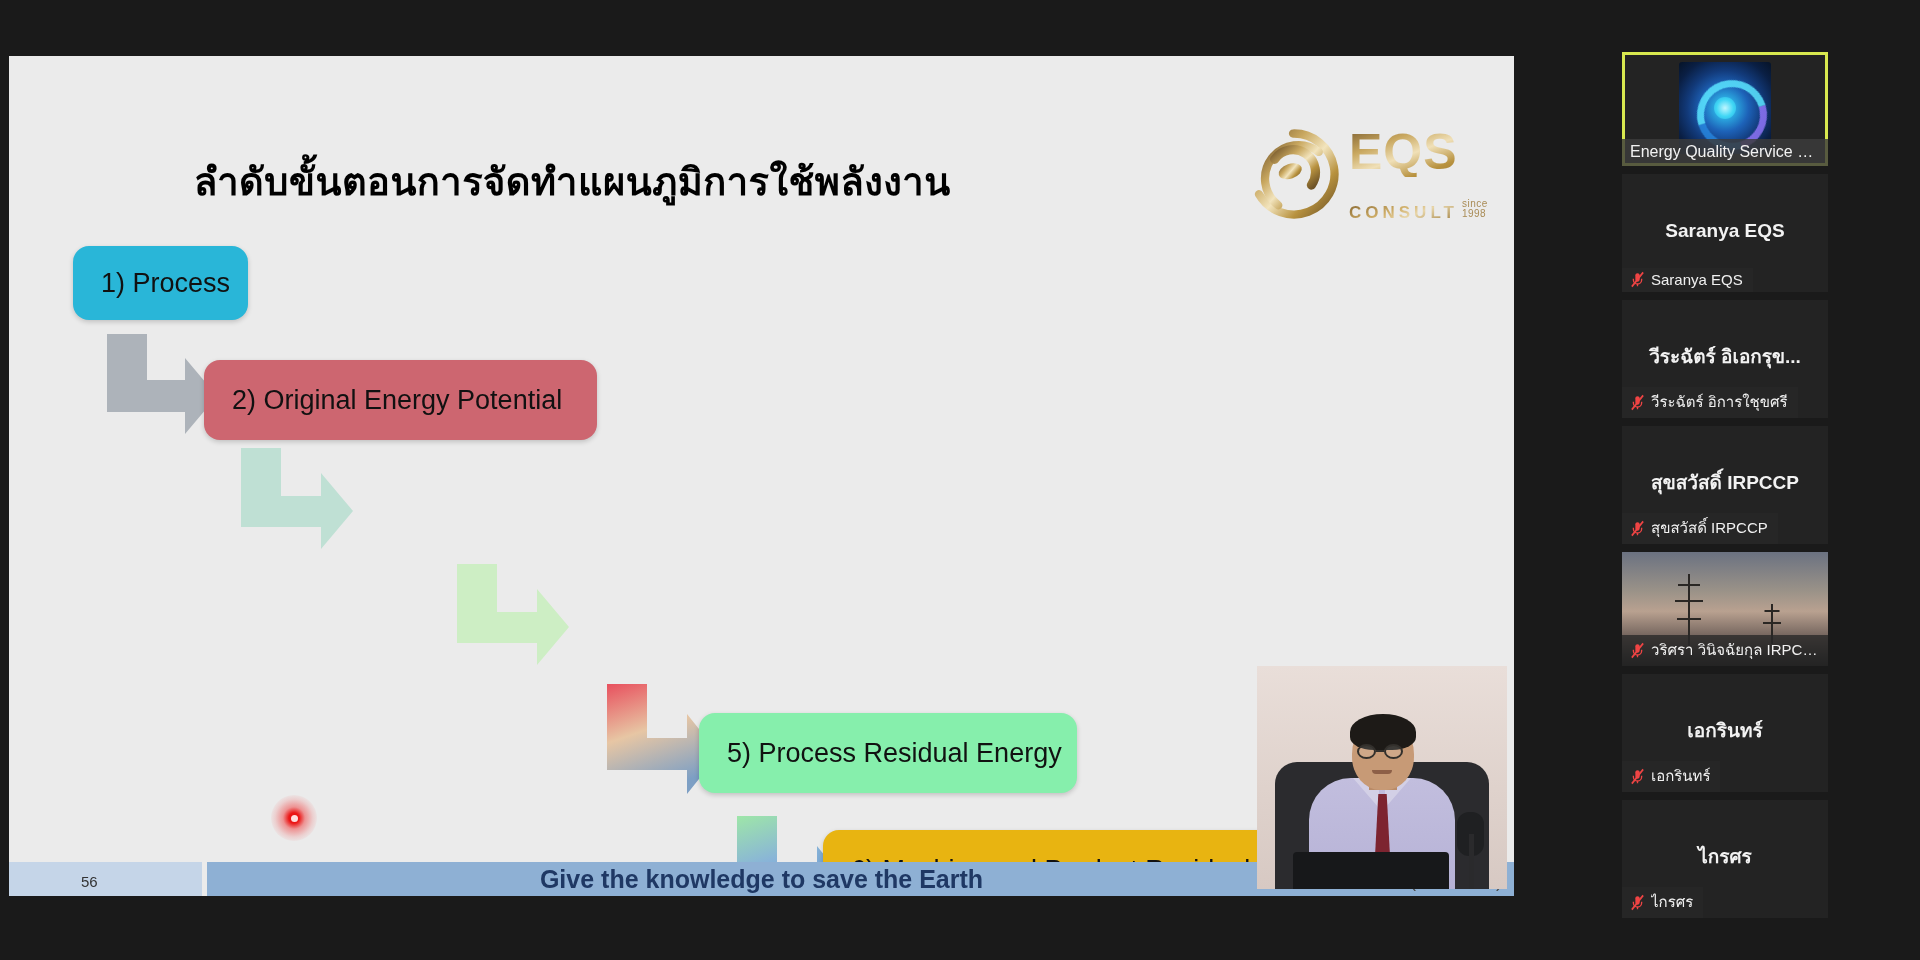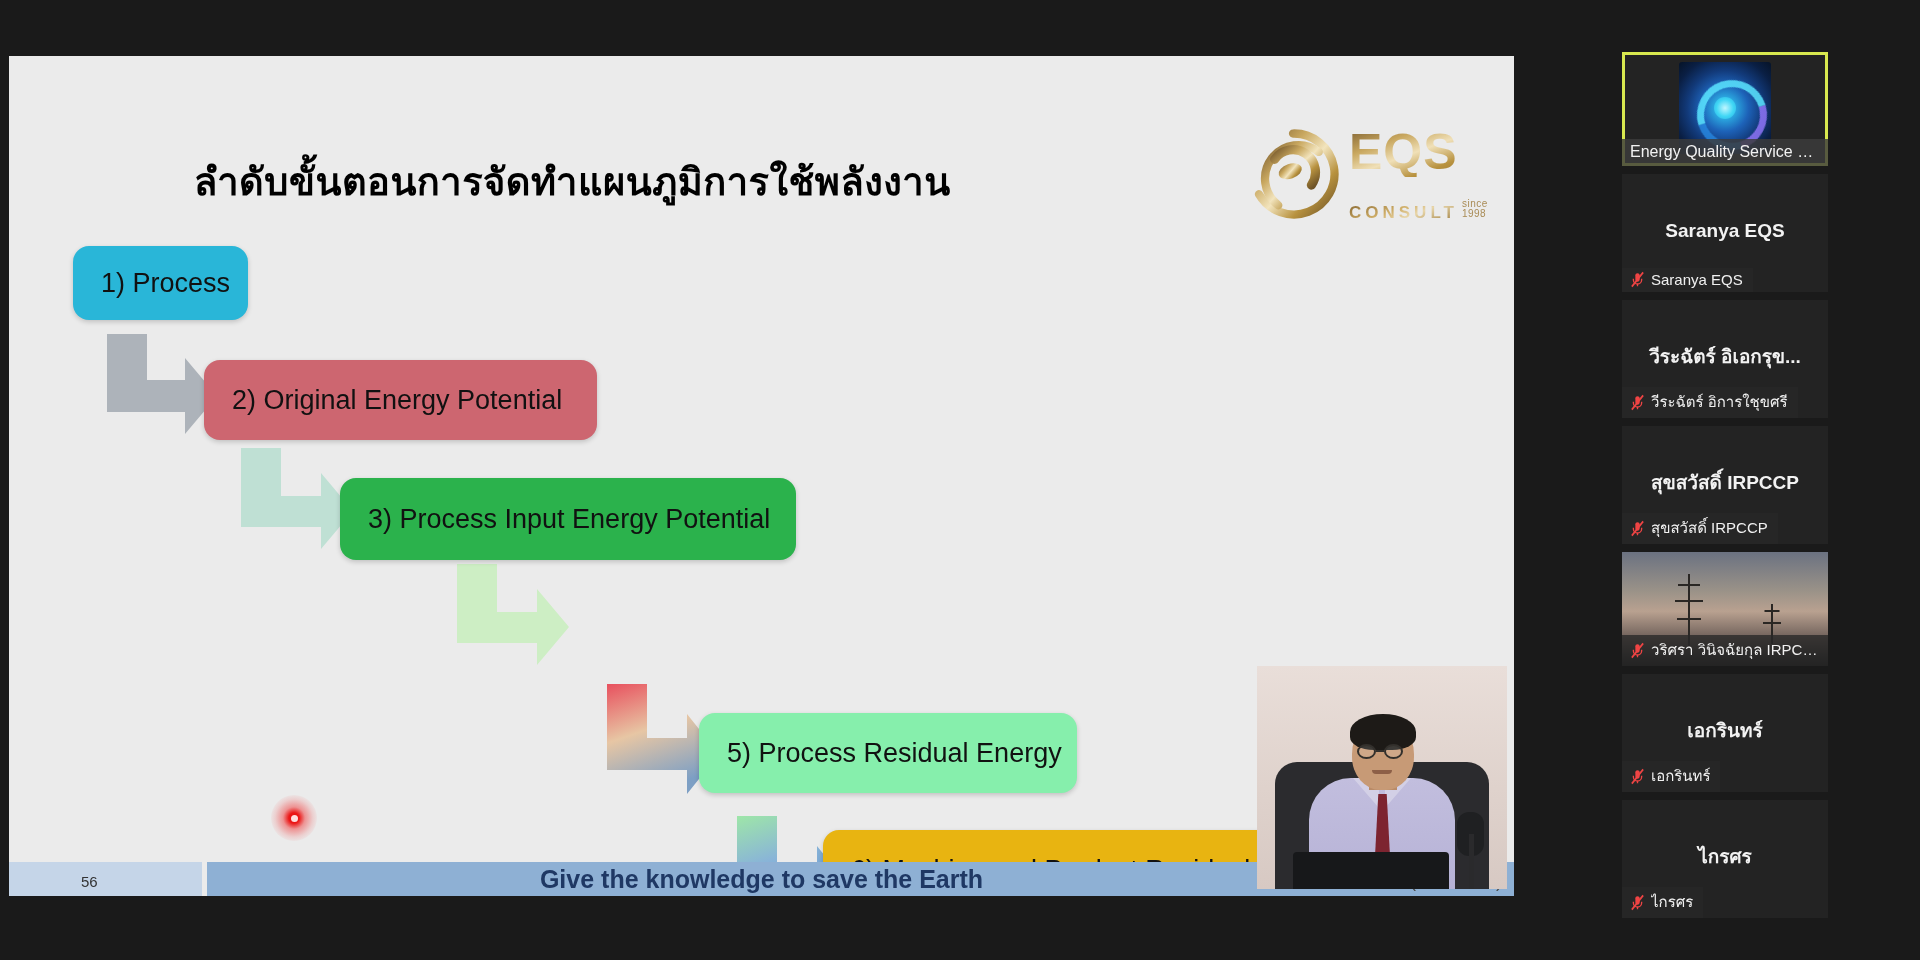--- a/index.html
+++ b/index.html
@@ -333,23 +333,20 @@
     </div>
 
     <div class="flow-box" style="left:64px;  top:190px; width:175px; height:74px; background:#29b6d8;">
       <span>1) Process</span>
     </div>
 
     <div class="flow-box" style="left:195px; top:304px; width:393px; height:80px; background:#cd6670;">
       <span>2) Original Energy Potential</span>
     </div>
 
-    <div class="flow-box" style="left:331px; top:422px; width:456px; height:82px; background:#2bb24c;">
-      <span>3) Process Input Energy Potential</span>
-    </div>
 
 
     <div class="flow-box" style="left:690px; top:657px; width:378px; height:80px; background:#86efac;">
       <span>5) Process Residual Energy</span>
     </div>
 
     <div class="flow-box" style="left:814px; top:774px; width:556px; height:80px; background:#e8b411;">
       <span>6) Machine and Product Residual Energy</span>
     </div>
 

